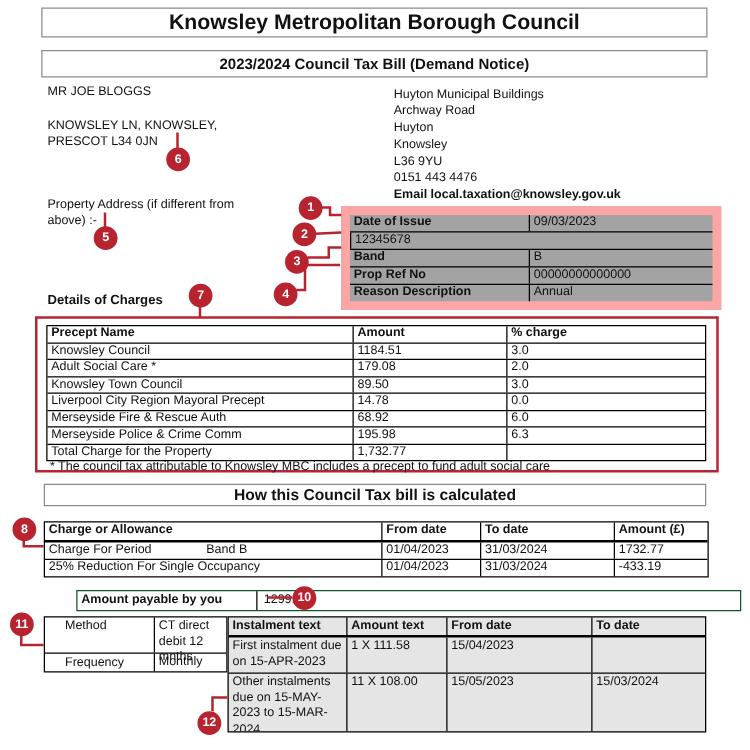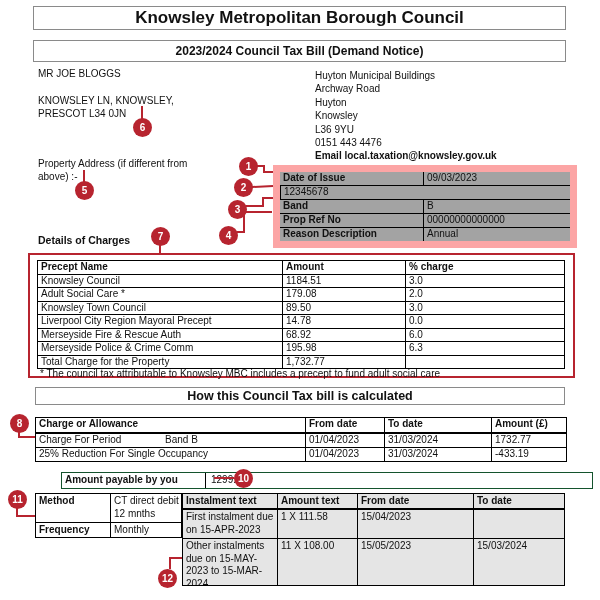--- a/index.html
+++ b/index.html
@@ -49,24 +49,24 @@
   .k-amt{flex:1;border-left:1px solid #000;}
   .k-head>div{font-weight:bold;}
   
   .amount-box{left:35px;top:472px;width:530px;height:15px;border:1px solid #14532d;display:flex;margin-left:26px;}
   .amount-box .lbl{width:140px;font-weight:bold;line-height:14px;padding-left:3px;}
   .amount-box .val{flex:1;border-left:1px solid #000;line-height:14px;padding-left:5px;}
   
   .pay-left{left:35px;top:493px;width:145px;border:1.5px solid #000;background:#fff;}
   .pl-row{display:flex;border-bottom:1px solid #000;}
   .pl-row:last-child{border-bottom:none;}
-  .pl-row .lbl{width:71px;font-weight:bold;padding:1px 0 0 3px;line-height:12px;}
+  .pl-row .lbl{width:71px;font-weight:normal;padding:1px 0 0 3px;line-height:12px;margin-left:13px;}
   .pl-row .val{flex:1;border-left:1px solid #000;padding:1px 2px 0 3px;line-height:12.5px;}
   .pl-method{height:28px;}
-  .pl-freq{height:14px;}
+  .pl-freq{height:14px;align-items:center;}
   .pay-right{left:182px;top:493px;width:381px;border:1.5px solid #000;background:#e5e5e5;}
   .pr-row{display:flex;border-bottom:1px solid #000;}
   .pr-row:last-child{border-bottom:none;}
   .pr-head{height:14px;border-bottom:2px solid #000;}
   .pr-head>div{font-weight:bold;}
   .pr-row>div{padding:1px 2px 0 3px;line-height:12.5px;overflow:hidden;}
   .pr-inst{width:89px;}
   .pr-amt{width:74px;border-left:1px solid #000;}
   .pr-from{width:110px;border-left:1px solid #000;}
   .pr-to{flex:1;border-left:1px solid #000;}

